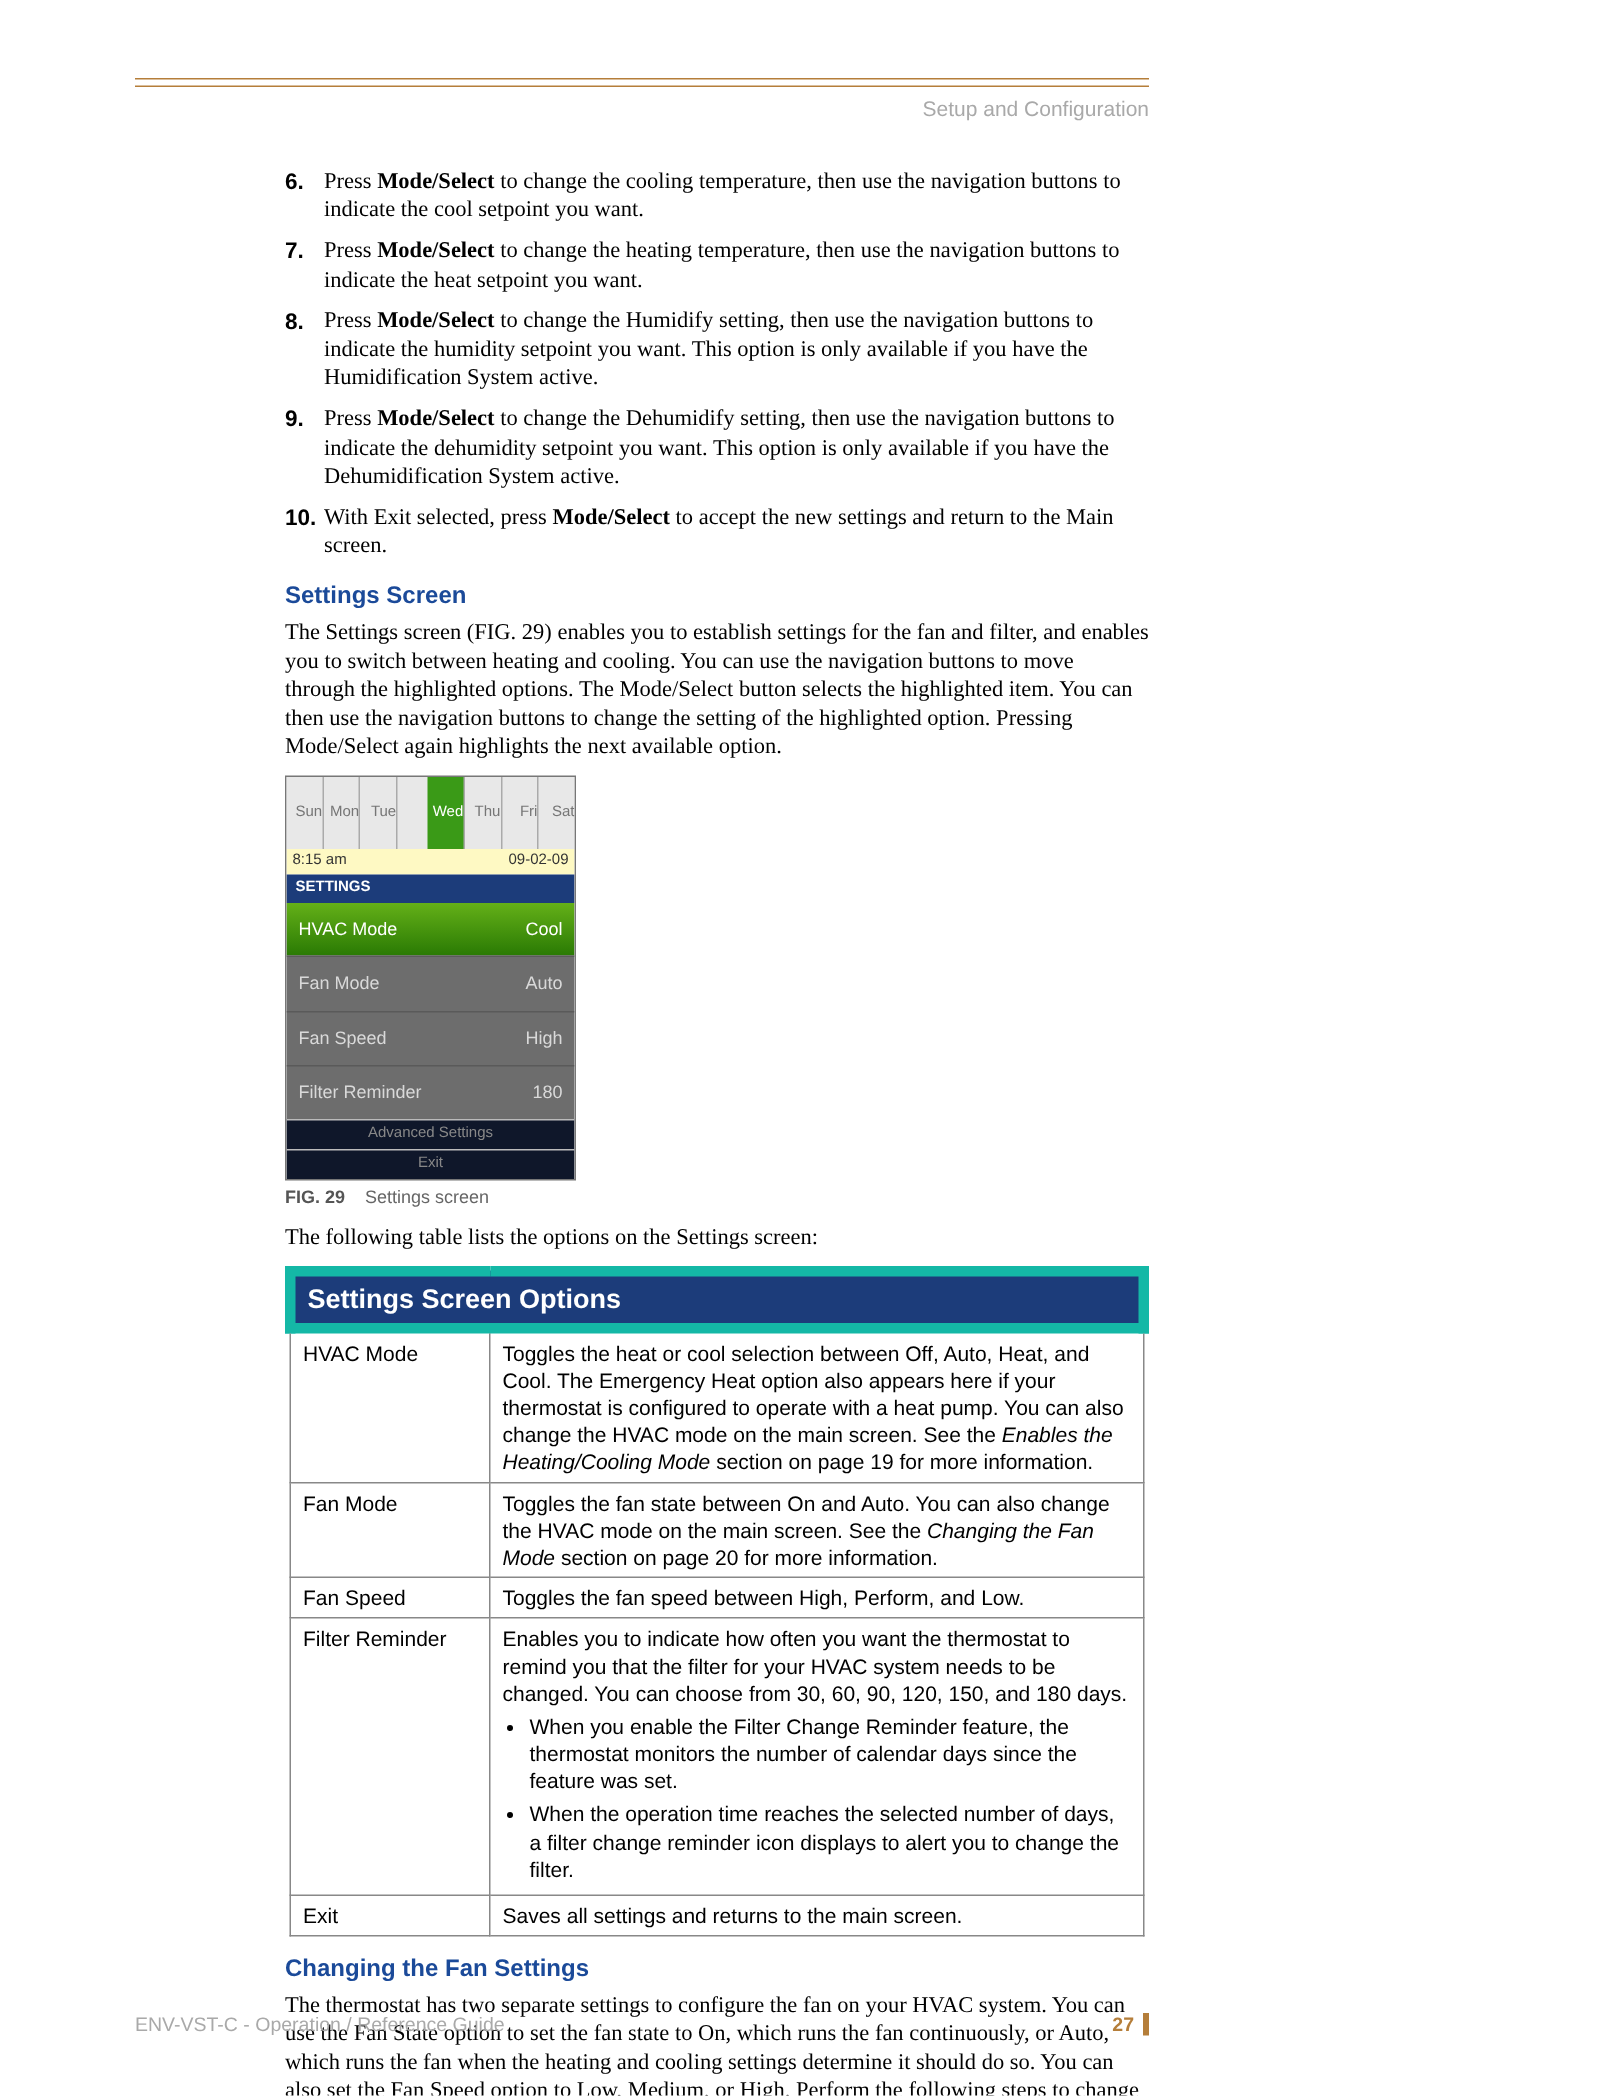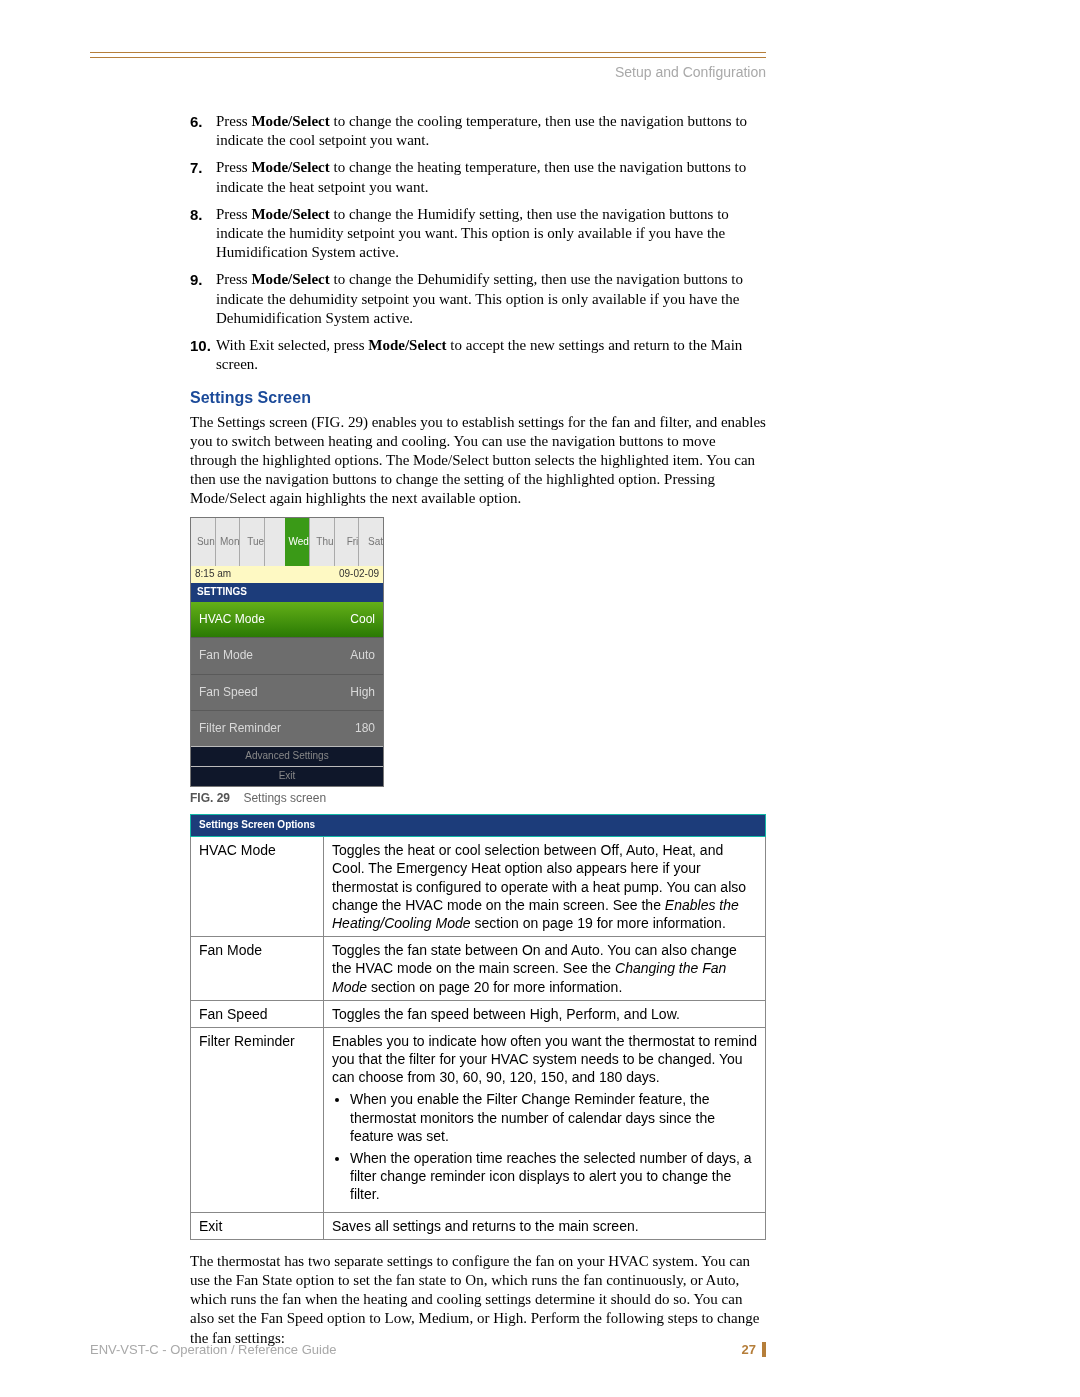--- a/index.html
+++ b/index.html
@@ -118,23 +118,23 @@
     border-collapse: collapse;
     width: 100%;
     font-family: Arial, Helvetica, sans-serif;
     font-size: 14px;
     margin: 8px 0 12px 0;
   }
   table.opts th {
     background: #1c3c7a;
     color: #fff;
     text-align: left;
-    font-size: 10px;
+    font-size: 18px;
     padding: 4px 8px;
-    border: 1px solid #14b8a6;
+    border: 7px solid #14b8a6;
   }
   table.opts td {
     border: 1px solid #888;
     padding: 4px 8px;
     vertical-align: top;
     line-height: 1.3;
   }
   table.opts td.name { width: 116px; white-space: nowrap; }
   ul.tbl-bullets { margin: 4px 0 0 0; padding-left: 18px; }
   ul.tbl-bullets li { margin-bottom: 4px; }
@@ -221,20 +221,21 @@
         </div>
       <div class="dev-footer">Advanced Settings</div>
       <div class="dev-footer">Exit</div>
     </div>
     <div class="fig-caption">
       <span class="fig-b">FIG. 29</span>
       <span>&nbsp;&nbsp;</span>
       <span>Settings screen</span>
     </div>
 
+    <p class="para" style="margin-top:10px">The following table lists the options on the Settings screen:</p>
 
     <table class="opts">
       <thead>
         <tr>
             <th colspan="2">Settings Screen Options</th>
           </tr>
       </thead>
       <tbody id="opts-body">
           <tr>
             <td class="name">HVAC Mode</td>
@@ -255,20 +256,21 @@
                 <li>When the operation time reaches the selected number of days, a filter change reminder icon displays to alert you to change the filter.</li>
               </ul></td>
           </tr>
           <tr>
             <td class="name">Exit</td>
             <td>Saves all settings and returns to the main screen.</td>
           </tr>
         </tbody>
     </table>
 
+    <div class="h2-blue">Changing the Fan Settings</div>
     <p class="para">The thermostat has two separate settings to configure the fan on your HVAC system. You can use the Fan State option to set the fan state to On, which runs the fan continuously, or Auto, which runs the fan when the heating and cooling settings determine it should do so. You can also set the Fan Speed option to Low, Medium, or High. Perform the following steps to change the fan settings:</p>
   </div>
 
   <div class="footer">
     <span>ENV-VST-C - Operation / Reference Guide</span>
     <span class="pg">27</span>
   </div>
 </div>
 
 </body></html>

